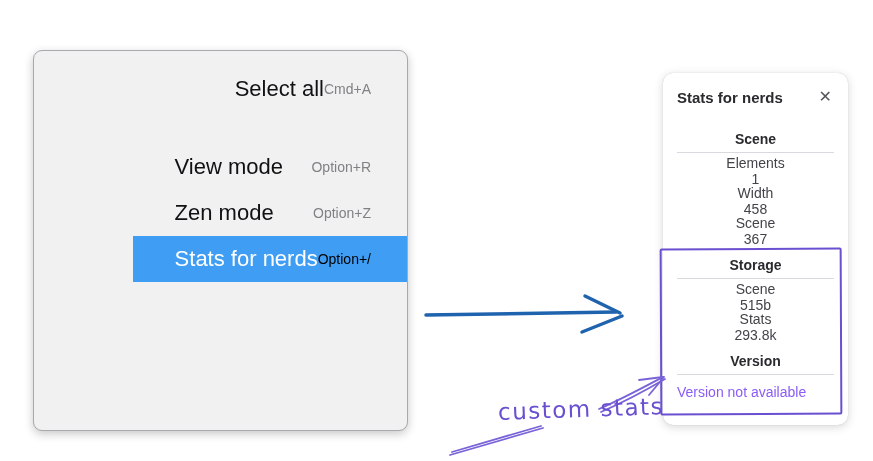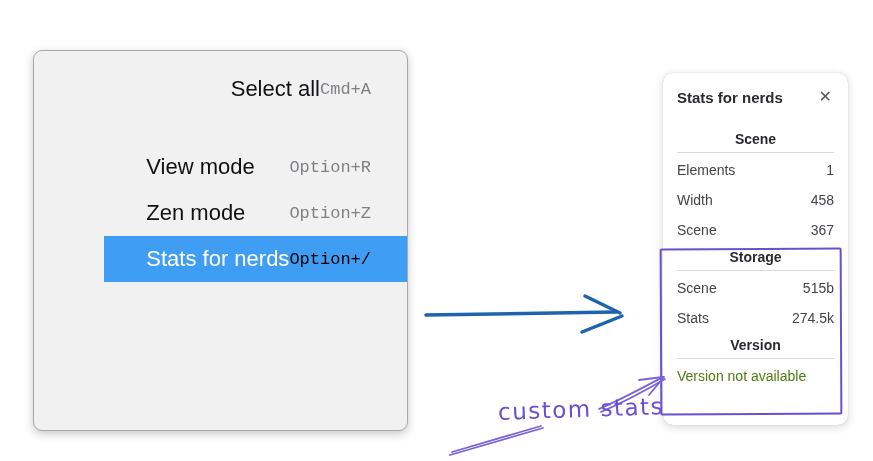--- a/index.html
+++ b/index.html
@@ -13,39 +13,39 @@
     box-shadow: 0 3px 10px rgba(0,0,0,.22);
     display: flex; flex-direction: column; overflow: hidden; align-items: flex-end;
   }
   .menu-section-top { padding: 15px 0; }
   .menu-section-bottom { padding: 16px 0; }
   .menu-divider { height: 1px; background: #c7c7cb; flex: none; }
   .menu-item {
     height: 46px; display: flex; align-items: center; justify-content: space-between;
     padding: 0 36px 0 42px; font-size: 22px; color: #111114; cursor: default;
   }
-  .mi-shortcut { color: #808085; font-size: 17px; font-family: Liberation Mono, monospace; }
+  .mi-shortcut { color: #808085; font-size: 14px; }
   .menu-item.selected { background: #3f9df3; color: #ffffff; }
   .menu-item.selected .mi-shortcut { color: #000000; }
 
   
   .stats {
     position: absolute; left: 663px; top: 73px; width: 185px; height: 352px;
     background: #ffffff; border-radius: 10px;
     box-shadow: 0 2px 10px rgba(0,0,0,.16), 0 0 1px rgba(0,0,0,.22);
     padding: 12px 14px; color: #3b3b40; font-size: 14px;
   }
   .stats-header { display: flex; align-items: center; justify-content: space-between; height: 24px; }
   .stats-title { font-weight: bold; font-size: 15px; color: #2a2a2f; }
   .stats-close { color: #55555c; font-size: 16px; line-height: 1; cursor: pointer; padding: 2px; }
   .s-heading { text-align: center; font-weight: bold; font-size: 14px; color: #2a2a2f; margin-top: 22px; height: 18px; }
-  .s-heading.tight { margin-top: 4px; }
+  .s-heading.tight { margin-top: 12px; }
   .s-divider { border-top: 1px solid #d9d9e0; margin: 3px 0 2px; }
-  .s-row { height: 30px; display: flex; align-items: center; justify-content: space-between; color: #43434a; }
-  .s-note { height: 30px; display: flex; align-items: center; color: #4d7c0f; }
+  .s-row { height: 30px; display: flex; align-items: center; justify-content: space-between; color: #43434a; flex-direction: column; }
+  .s-note { height: 30px; display: flex; align-items: center; color: #8b5cf6; }
 
   
   .custom-rect {
     position: absolute; left: 660px; top: 248px; width: 182px; height: 167px;
     border: 2px solid #6a4fd0; border-radius: 2px; transform: rotate(-0.25deg);
     pointer-events: none;
   }
   .annotation-text {
     position: absolute; left: 498px; top: 396px;
     color: #6a4fd0; font-size: 23px; letter-spacing: 1.5px;
@@ -103,21 +103,21 @@
   </div>
 
   <div class="s-heading tight">Storage</div>
   <div class="s-divider"></div>
   <div class="s-row">
     <span>Scene</span>
     <span>515b</span>
   </div>
   <div class="s-row">
     <span>Stats</span>
-    <span>274.5k</span>
+    <span>293.8k</span>
   </div>
 
   <div class="s-heading tight">Version</div>
   <div class="s-divider"></div>
   <div class="s-note">Version not available</div>
 </div>
 
 <div class="custom-rect"></div>
 
 <svg class="overlay" width="873" height="461" viewBox="0 0 873 461">

